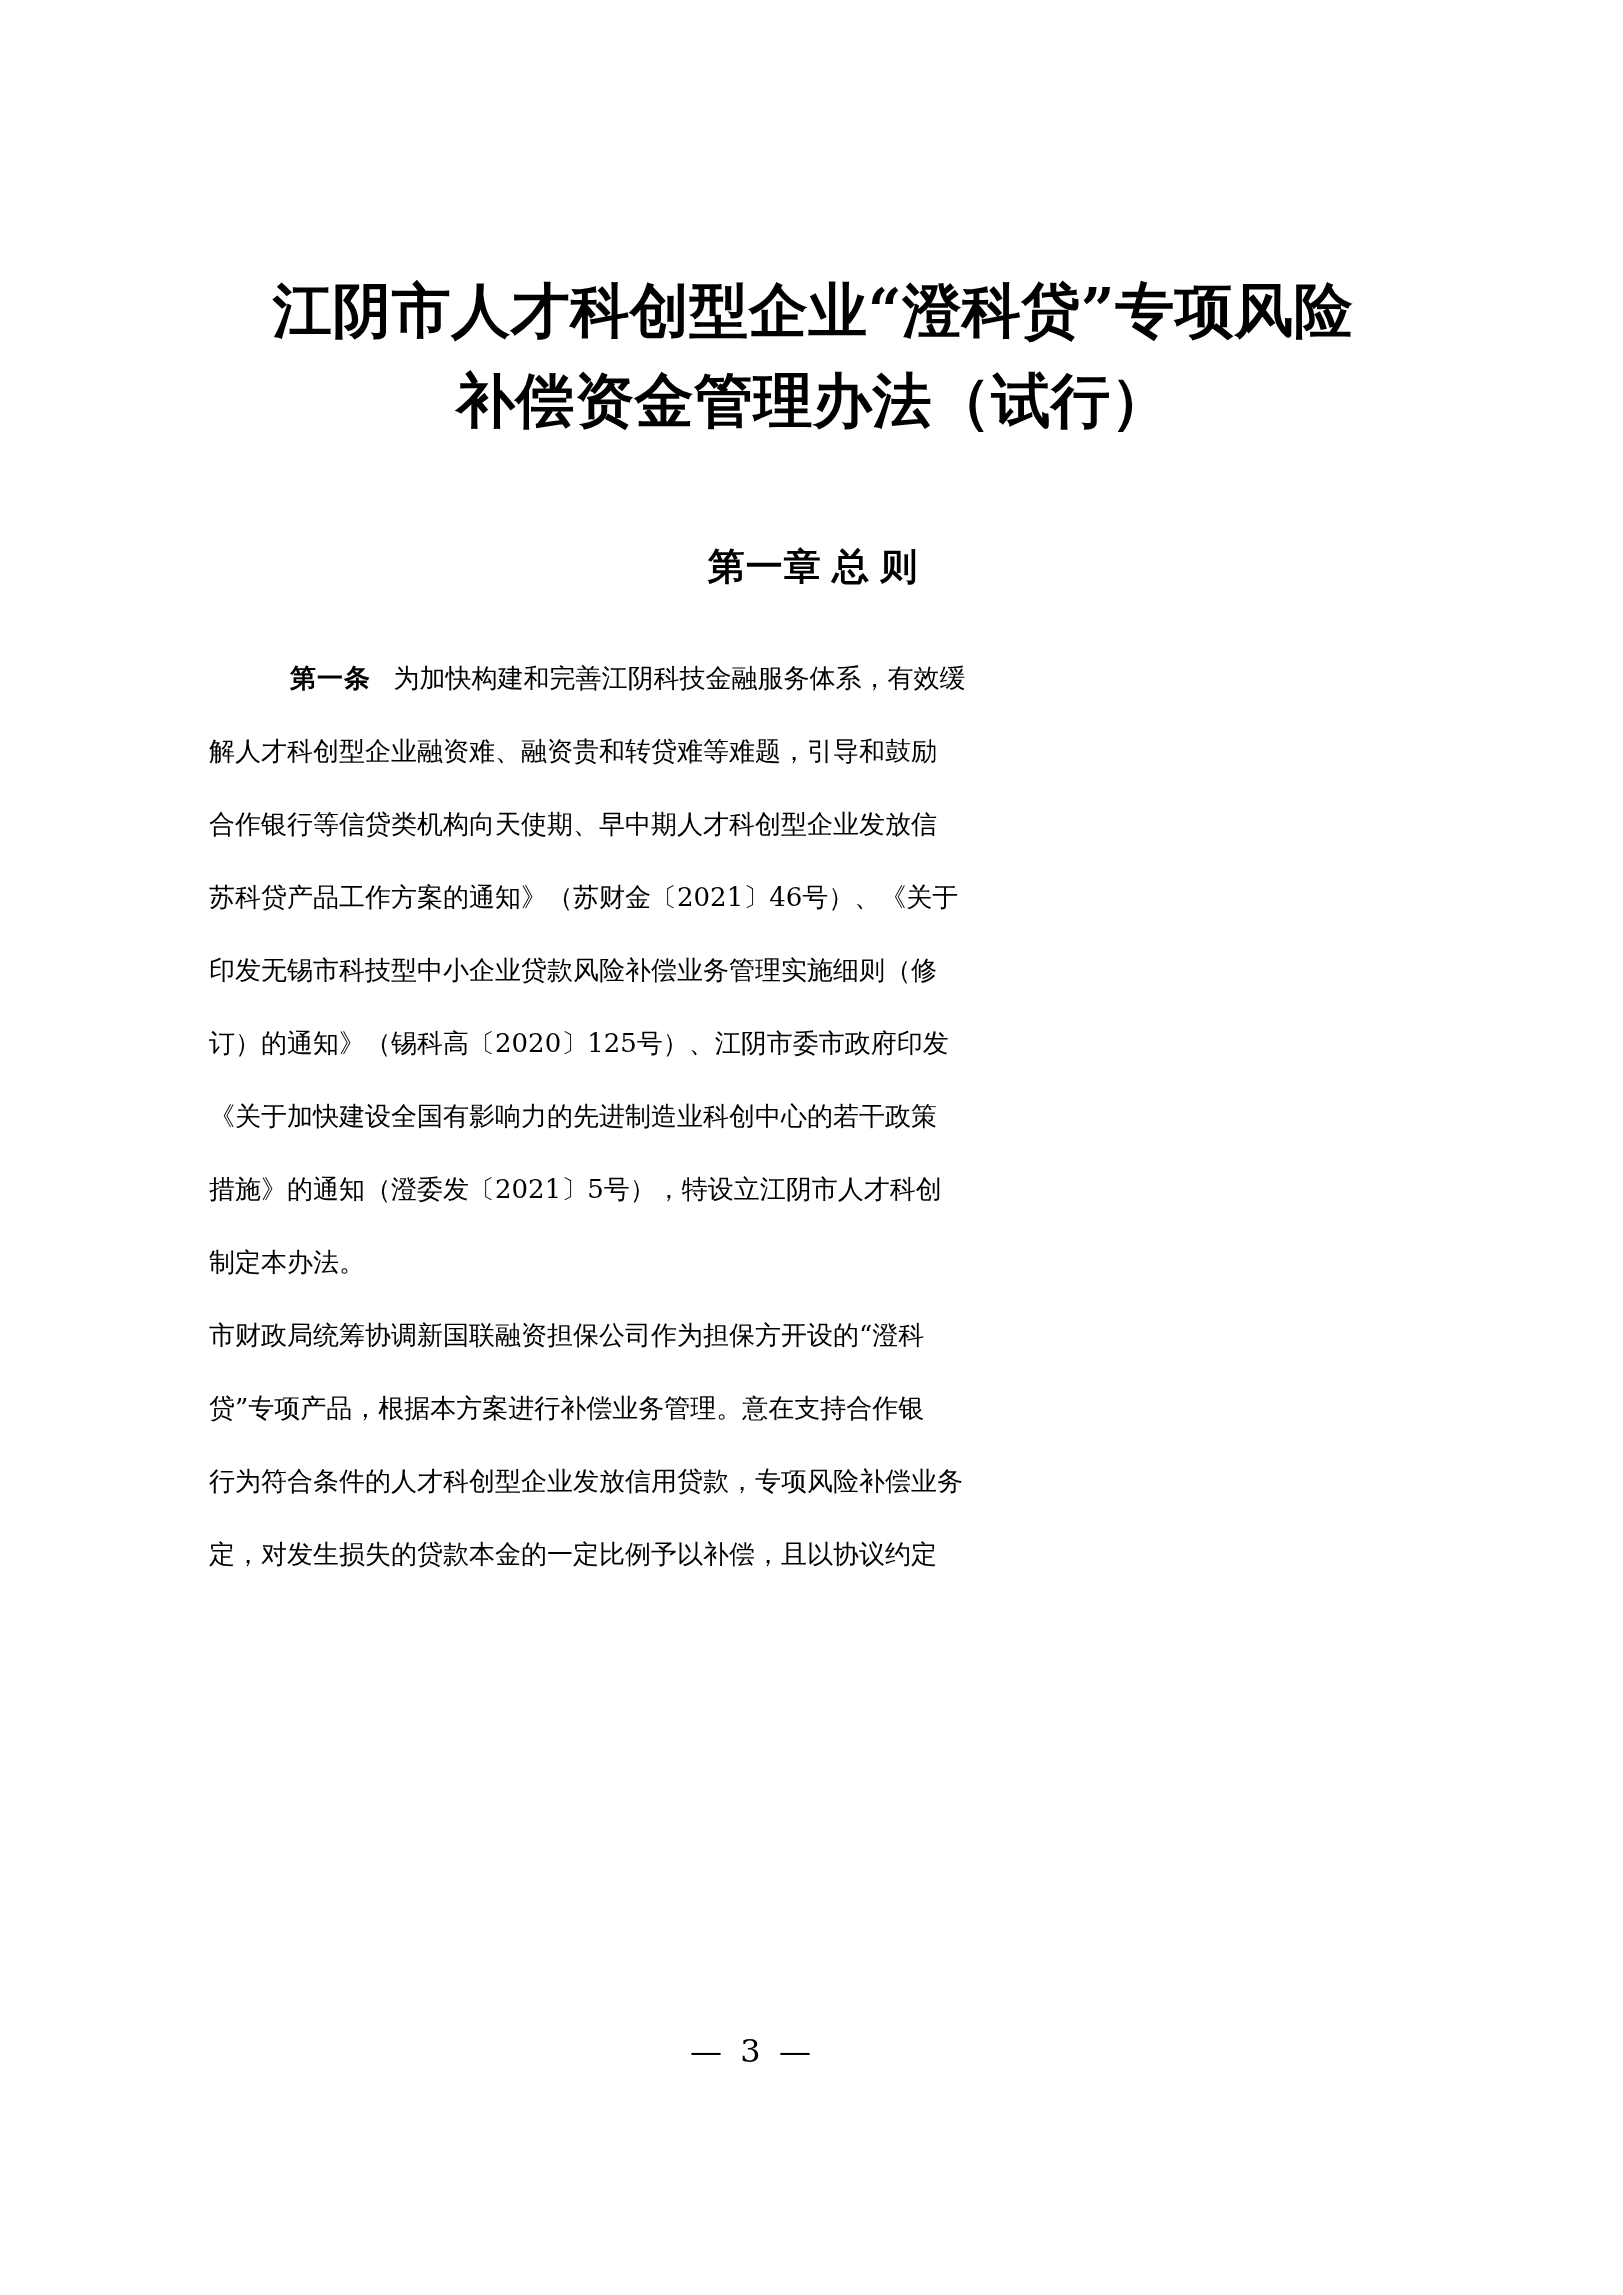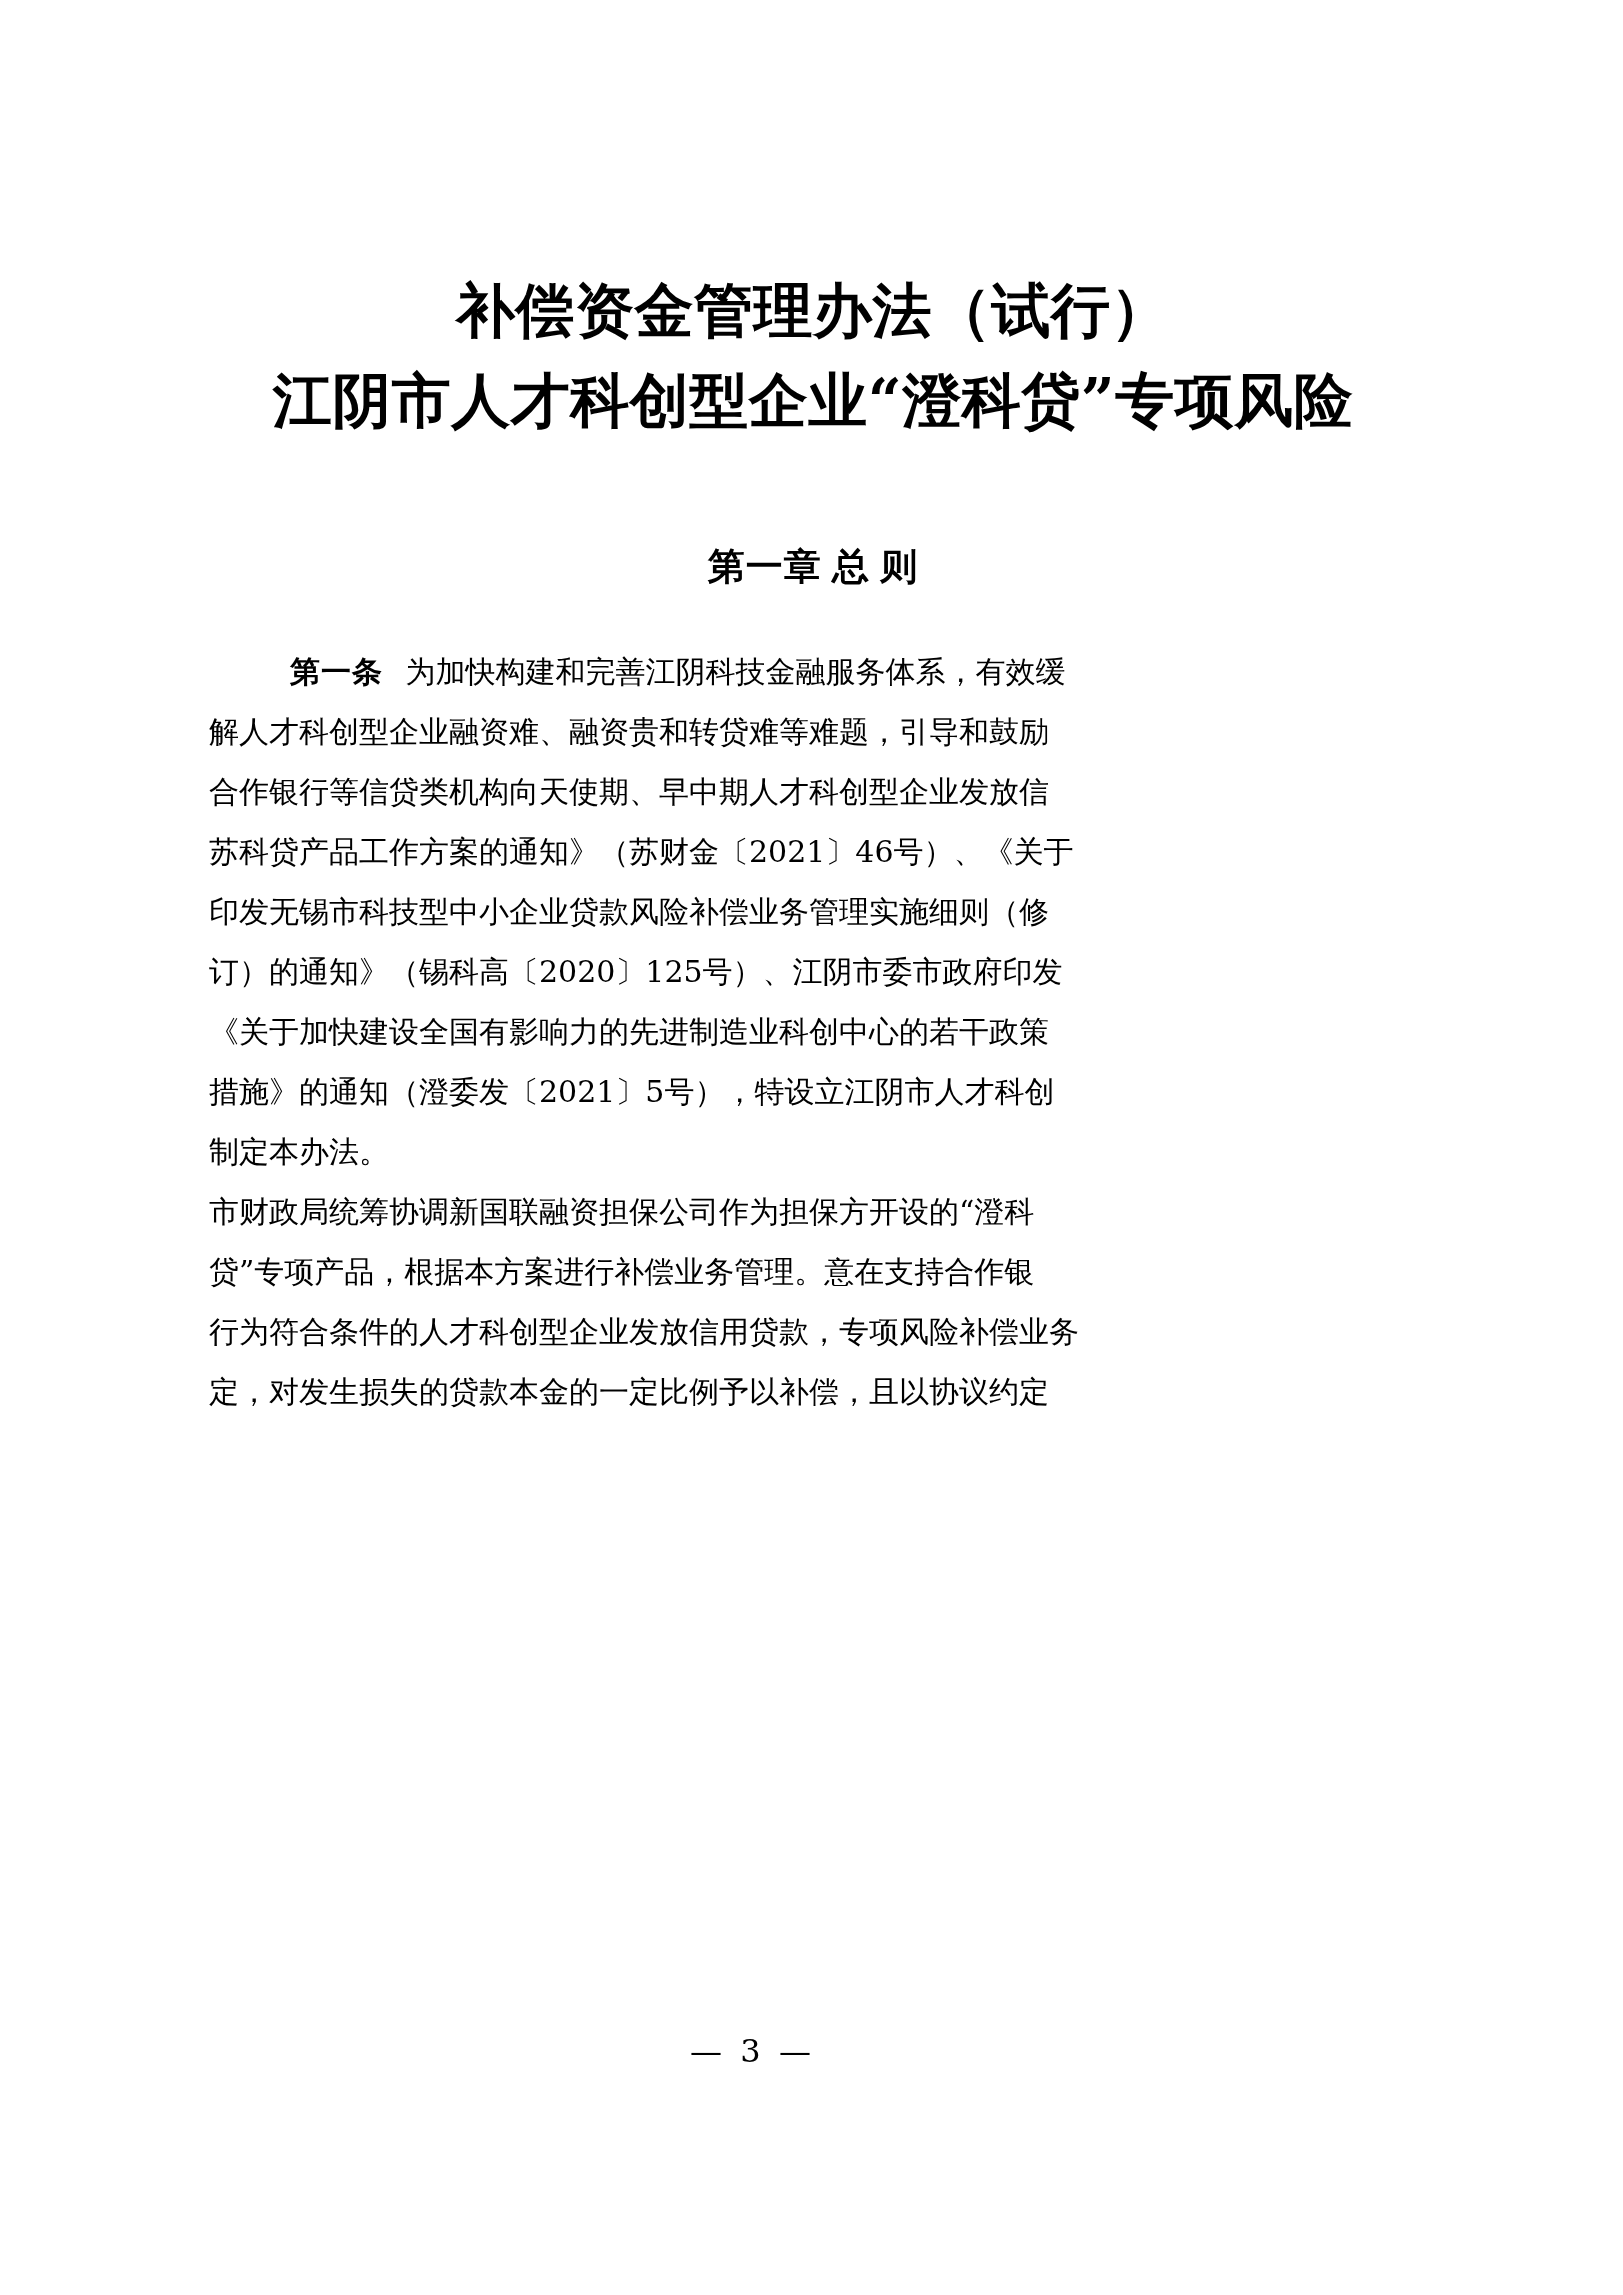--- a/index.html
+++ b/index.html
@@ -50,22 +50,22 @@
 
   
   .body-block {
     position: absolute;
     left: 209px;
     top: 642px;
     width: 1213px;
   }
   .body-line {
     font-family: "DejaVu Serif", "Liberation Serif", serif;
-    font-size: 30px;
-    line-height: 60px;
+    font-size: 26px;
+    line-height: 73px;
     letter-spacing: 0px;
     white-space: nowrap;
     color: #000000;
   }
   .body-line.indent { padding-left: 81px; }
   .body-line .art-label {
     font-weight: 700;
     letter-spacing: 1px;
   }
   .body-line .gap { display: inline-block; width: 22.5px; }
@@ -86,22 +86,22 @@
     padding-right: 118px;
     box-sizing: border-box;
   }
 </style>
 </head>
 <body>
 
 <div class="page">
 
   <div class="doc-title">
+    <span class="tline tline-1">江阴市人才科创型企业“澄科贷”专项风险</span>
     <span class="tline tline-2">补偿资金管理办法（试行）</span>
-    <span class="tline tline-1">江阴市人才科创型企业“澄科贷”专项风险</span>
   </div>
 
   <div class="chapter-heading">第一章  总  则</div>
 
   <div class="body-block">
 
     <div class="body-line indent">
       <span class="art-label">第一条</span><span class="gap"></span><span>为加快构建和完善江阴科技金融服务体系，有效缓</span>
     </div>
     <div class="body-line">解人才科创型企业融资难、融资贵和转贷难等难题，引导和鼓励</div>

